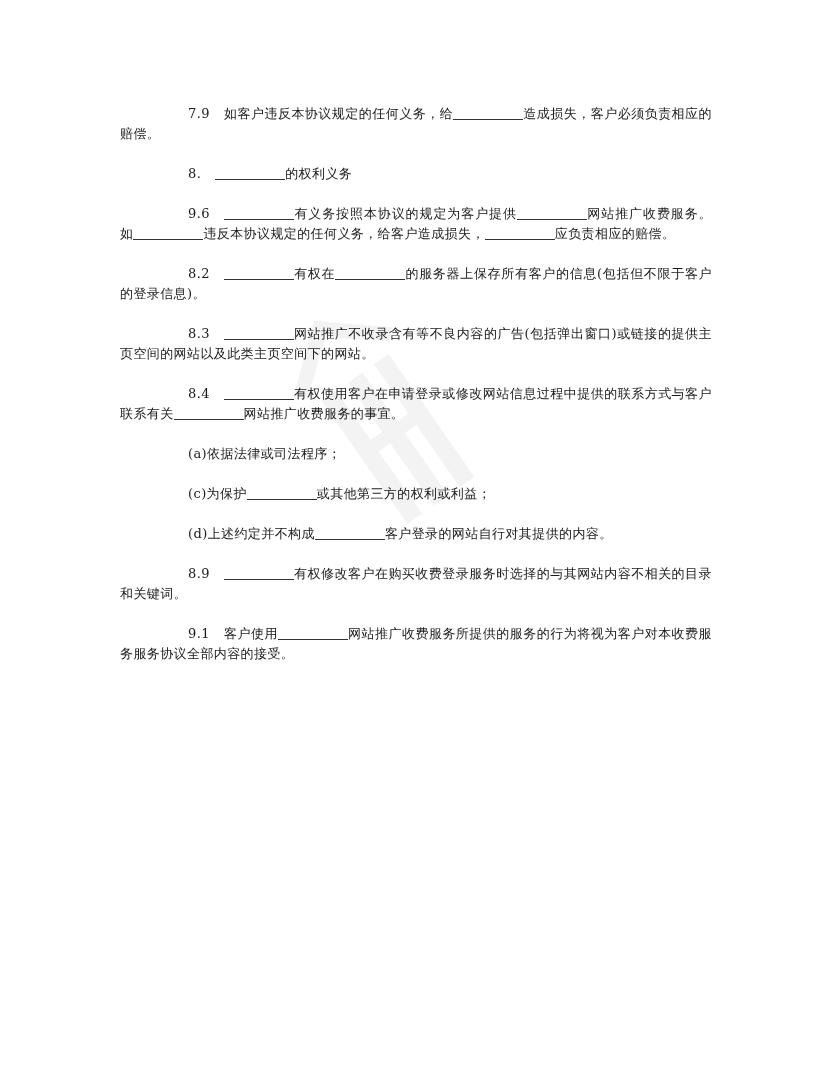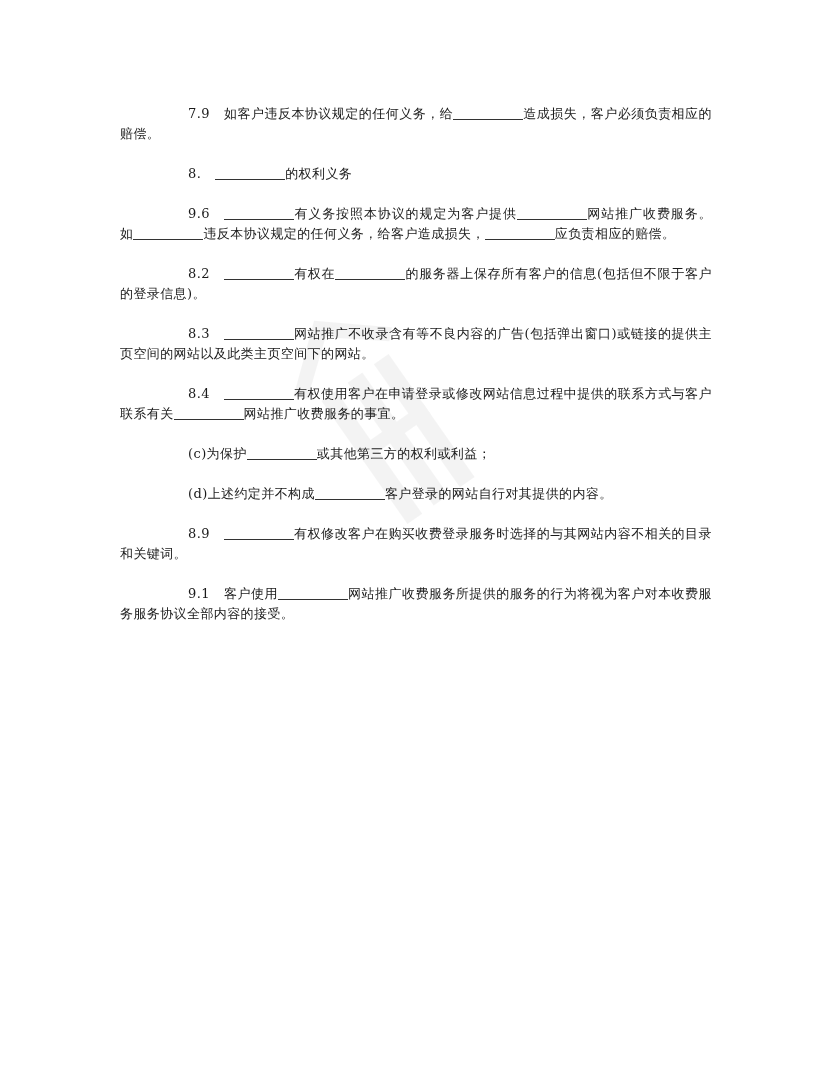--- a/index.html
+++ b/index.html
@@ -62,17 +62,18 @@
   </g>
 </svg>
 
 <div class="page" id="page">
     <p class="para"><span class="num">7.9</span><span>如客户违反本协议规定的任何义务，给</span><span class="blank"></span><span>造成损失，客户必须负责相应的赔偿。</span></p>
     <p class="para"><span class="num">8.</span><span class="blank"></span><span>的权利义务</span></p>
     <p class="para"><span class="num">9.6</span><span class="blank"></span><span>有义务按照本协议的规定为客户提供</span><span class="blank"></span><span>网站推广收费服务。如</span><span class="blank"></span><span>违反本协议规定的任何义务，给客户造成损失，</span><span class="blank"></span><span>应负责相应的赔偿。</span></p>
     <p class="para"><span class="num">8.2</span><span class="blank"></span><span>有权在</span><span class="blank"></span><span>的服务器上保存所有客户的信息(包括但不限于客户的登录信息)。</span></p>
     <p class="para"><span class="num">8.3</span><span class="blank"></span><span>网站推广不收录含有等不良内容的广告(包括弹出窗口)或链接的提供主页空间的网站以及此类主页空间下的网站。</span></p>
     <p class="para"><span class="num">8.4</span><span class="blank"></span><span>有权使用客户在申请登录或修改网站信息过程中提供的联系方式与客户联系有关</span><span class="blank"></span><span>网站推广收费服务的事宜。</span></p>
+    <p class="para"><span>(a)依据法律或司法程序；</span></p>
     <p class="para"><span>(c)为保护</span><span class="blank"></span><span>或其他第三方的权利或利益；</span></p>
     <p class="para"><span>(d)上述约定并不构成</span><span class="blank"></span><span>客户登录的网站自行对其提供的内容。</span></p>
     <p class="para"><span class="num">8.9</span><span class="blank"></span><span>有权修改客户在购买收费登录服务时选择的与其网站内容不相关的目录和关键词。</span></p>
     <p class="para"><span class="num">9.1</span><span>客户使用</span><span class="blank"></span><span>网站推广收费服务所提供的服务的行为将视为客户对本收费服务服务协议全部内容的接受。</span></p>
   </div>
 
 </body></html>

